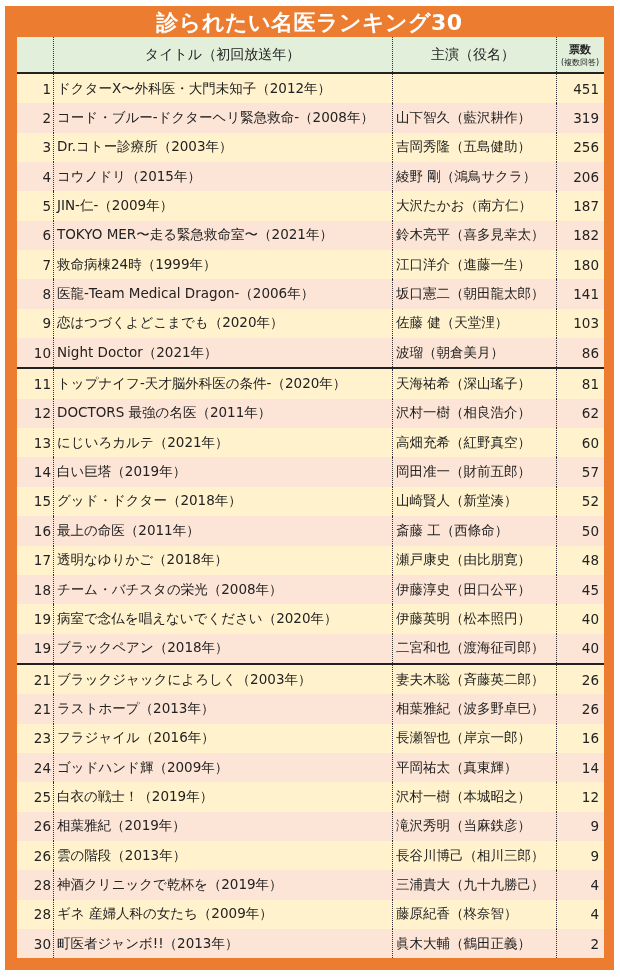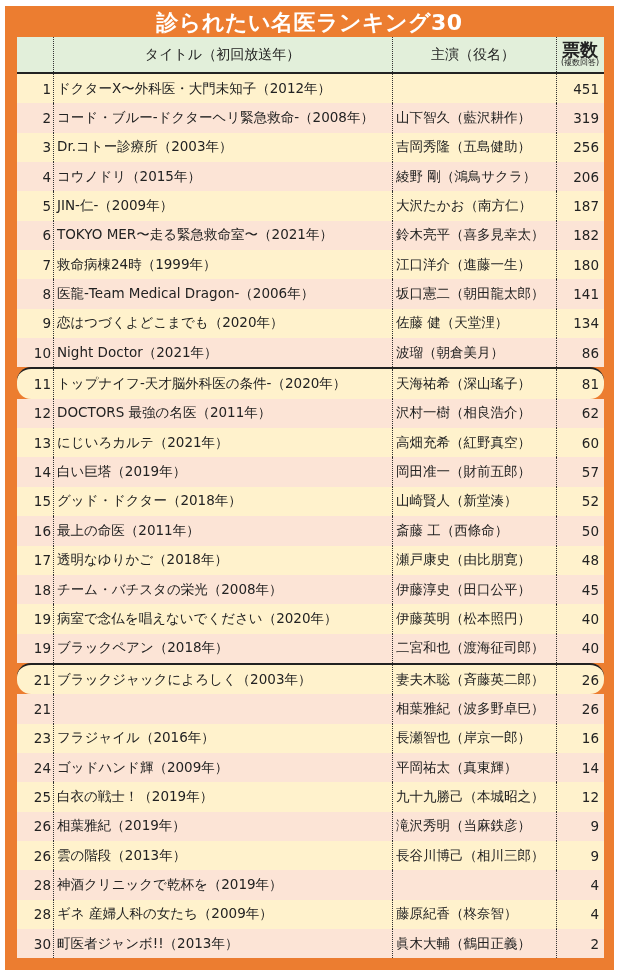--- a/index.html
+++ b/index.html
@@ -6,34 +6,34 @@
   body { width:620px; height:977px; position:relative; overflow:hidden;
          font-family:"DejaVu Sans","Liberation Sans",sans-serif; }
   .frame { position:absolute; left:5px; top:6px; width:609px; height:964px; background:#ec7d30; }
   .title { position:absolute; left:0; top:0; width:609px; height:31px; text-align:center;
            color:#ffffff; font-size:22px; line-height:33px; font-weight:bold; letter-spacing:0.5px; }
   .table { position:absolute; left:12px; top:31px; width:587px; }
   .hdr { position:relative; height:35px; background:#e2efda; border-bottom:2px solid #222; }
   .row { position:relative; height:29.35px; }
   .row.odd { background:#fff2cc; }
   .row.even { background:#fce4d6; }
-  .row.sep { border-top:2px solid #222;border-radius:14px; }
+  .row.sep { border-top:2px solid #222; }
   .cell { position:absolute; top:0; height:100%; display:flex; align-items:center;
           font-size:13.5px; color:#222; white-space:nowrap; overflow:hidden; }
   .c-rank { left:0; width:34px; justify-content:flex-end; }
   .c-title { left:37px; width:337px; padding-left:3px; }
   .c-cast { left:376px; width:160px; padding-left:3px; }
   .c-votes { left:540px; width:42px; justify-content:flex-end; }
   .vline { position:absolute; top:0; bottom:0; width:0; border-left:1px dotted #333; }
   .v1 { left:36px; } .v2 { left:375px; } .v3 { left:539px; }
   .hdr .cell { font-size:14px; justify-content:center; }
   .hdr .c-title { padding-left:0; }
   .hdr .c-cast { padding-left:0; }
   .hdr .c-votes { flex-direction:column; justify-content:center; align-items:center; width:48px; left:539px; }
-  .votes-main { font-size:18px; font-weight:bold; line-height:17px; }
+  .votes-main { font-size:11px; font-weight:bold; line-height:17px; }
   .votes-sub { font-size:8px; line-height:10px; }
 </style>
 </head>
 <body>
 
 <div class="frame">
   <div class="title">診られたい名医ランキング30</div>
   <div class="table">
     <div class="hdr">
       <div class="vline v1"></div>
@@ -118,21 +118,21 @@
           <div class="cell c-cast">坂口憲二（朝田龍太郎）</div>
           <div class="cell c-votes">141</div>
         </div>
         <div class="row odd">
           <div class="vline v1"></div>
           <div class="vline v2"></div>
           <div class="vline v3"></div>
           <div class="cell c-rank">9</div>
           <div class="cell c-title">恋はつづくよどこまでも（2020年）</div>
           <div class="cell c-cast">佐藤 健（天堂浬）</div>
-          <div class="cell c-votes">134</div>
+          <div class="cell c-votes">103</div>
         </div>
         <div class="row even">
           <div class="vline v1"></div>
           <div class="vline v2"></div>
           <div class="vline v3"></div>
           <div class="cell c-rank">10</div>
           <div class="cell c-title">Night Doctor（2021年）</div>
           <div class="cell c-cast">波瑠（朝倉美月）</div>
           <div class="cell c-votes">86</div>
         </div>
@@ -233,20 +233,21 @@
           <div class="cell c-rank">21</div>
           <div class="cell c-title">ブラックジャックによろしく（2003年）</div>
           <div class="cell c-cast">妻夫木聡（斉藤英二郎）</div>
           <div class="cell c-votes">26</div>
         </div>
         <div class="row even">
           <div class="vline v1"></div>
           <div class="vline v2"></div>
           <div class="vline v3"></div>
           <div class="cell c-rank">21</div>
+          <div class="cell c-title">ラストホープ（2013年）</div>
           <div class="cell c-cast">相葉雅紀（波多野卓巳）</div>
           <div class="cell c-votes">26</div>
         </div>
         <div class="row odd">
           <div class="vline v1"></div>
           <div class="vline v2"></div>
           <div class="vline v3"></div>
           <div class="cell c-rank">23</div>
           <div class="cell c-title">フラジャイル（2016年）</div>
           <div class="cell c-cast">長瀬智也（岸京一郎）</div>
@@ -260,21 +261,21 @@
           <div class="cell c-title">ゴッドハンド輝（2009年）</div>
           <div class="cell c-cast">平岡祐太（真東輝）</div>
           <div class="cell c-votes">14</div>
         </div>
         <div class="row odd">
           <div class="vline v1"></div>
           <div class="vline v2"></div>
           <div class="vline v3"></div>
           <div class="cell c-rank">25</div>
           <div class="cell c-title">白衣の戦士！（2019年）</div>
-          <div class="cell c-cast">九十九勝己（本城昭之）</div>
+          <div class="cell c-cast">沢村一樹（本城昭之）</div>
           <div class="cell c-votes">12</div>
         </div>
         <div class="row even">
           <div class="vline v1"></div>
           <div class="vline v2"></div>
           <div class="vline v3"></div>
           <div class="cell c-rank">26</div>
           <div class="cell c-title">相葉雅紀（2019年）</div>
           <div class="cell c-cast">滝沢秀明（当麻鉄彦）</div>
           <div class="cell c-votes">9</div>
@@ -287,20 +288,21 @@
           <div class="cell c-title">雲の階段（2013年）</div>
           <div class="cell c-cast">長谷川博己（相川三郎）</div>
           <div class="cell c-votes">9</div>
         </div>
         <div class="row even">
           <div class="vline v1"></div>
           <div class="vline v2"></div>
           <div class="vline v3"></div>
           <div class="cell c-rank">28</div>
           <div class="cell c-title">神酒クリニックで乾杯を（2019年）</div>
+          <div class="cell c-cast">三浦貴大（九十九勝己）</div>
           <div class="cell c-votes">4</div>
         </div>
         <div class="row odd">
           <div class="vline v1"></div>
           <div class="vline v2"></div>
           <div class="vline v3"></div>
           <div class="cell c-rank">28</div>
           <div class="cell c-title">ギネ 産婦人科の女たち（2009年）</div>
           <div class="cell c-cast">藤原紀香（柊奈智）</div>
           <div class="cell c-votes">4</div>

